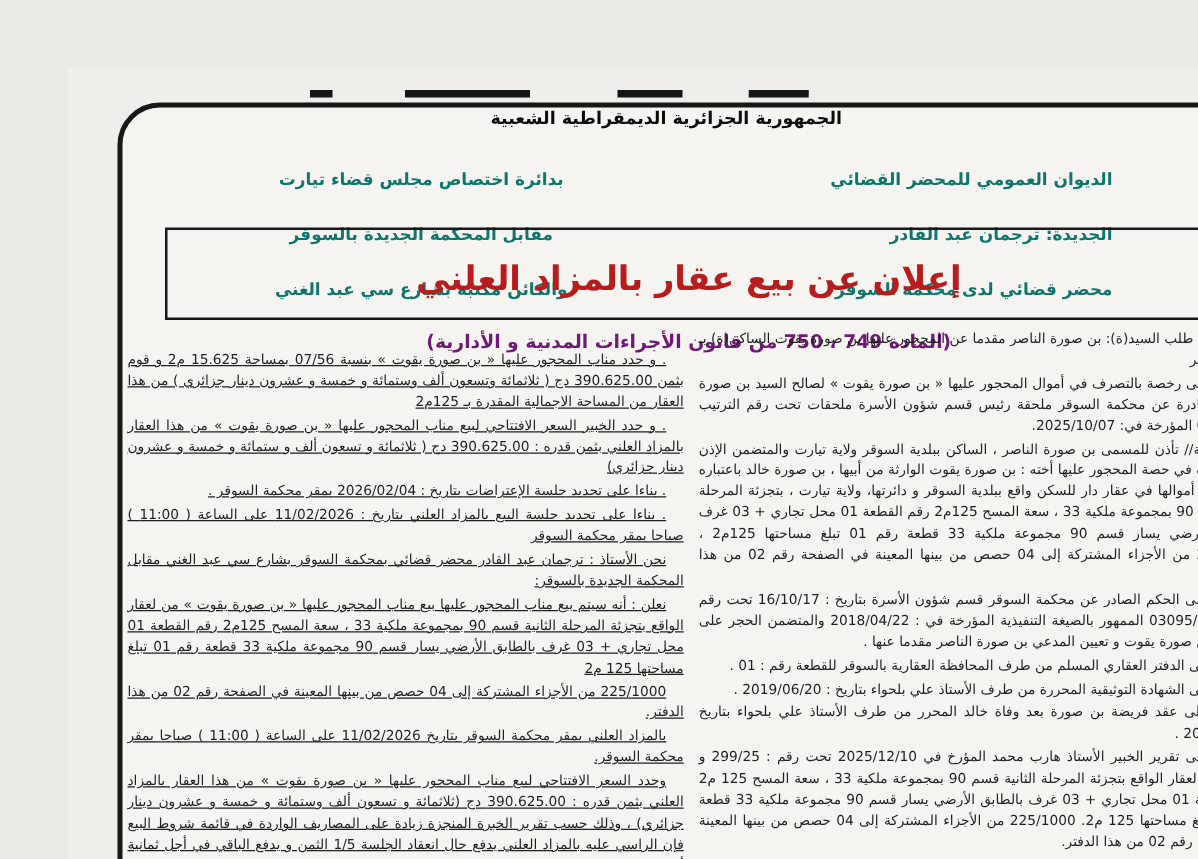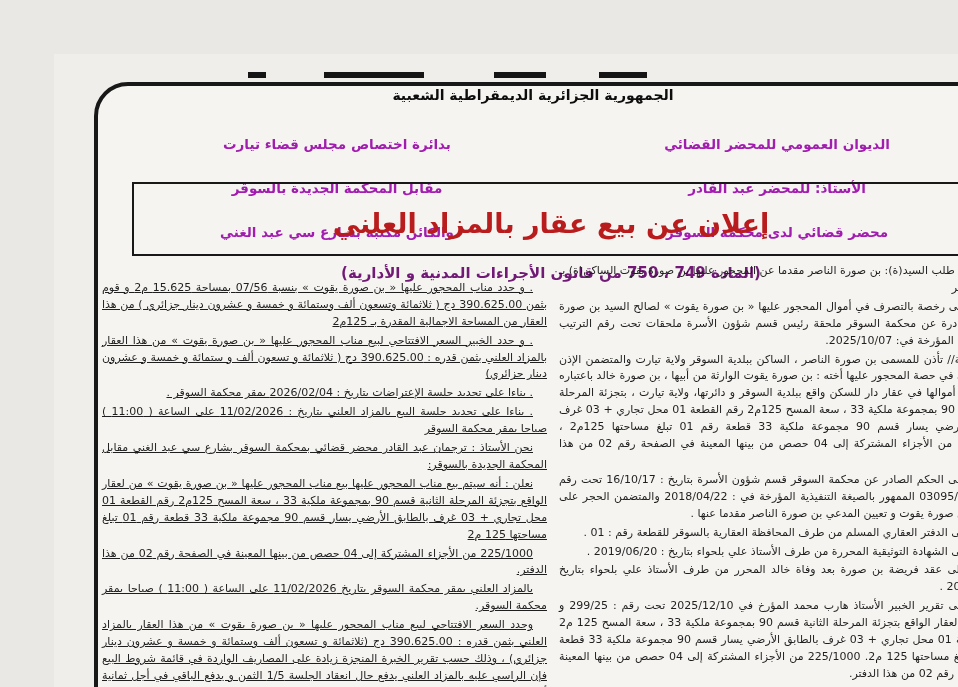--- a/index.html
+++ b/index.html
@@ -24,24 +24,24 @@
 
   .republic {
     position: absolute; top: 15px; left: 0; width: 100%;
     text-align: center; font-weight: bold; font-size: 14px;
     direction: rtl; color: #0d0d0d;
   }
 
   .hdr-block {
     position: absolute; top: 41px; width: 320px;
     text-align: center; font-weight: bold; font-size: 13.5px;
-    direction: rtl; color: #a21caf;
+    direction: rtl; color: #0f766e;
   }
   .hdr-block div { line-height: 26px; }
-  .hdr-office { left: 545px; }
+  .hdr-office { left: 516px; text-align: right; }
   .hdr-jurisdiction { left: 105px; }
 
   .title-box {
     position: absolute; left: 60px; top: 110px;
     width: 838px; height: 74px;
     border: 2px solid #181818;
     text-align: center; direction: rtl;
     padding-top: 3px;
   }
   .title-main { font-size: 27px; font-weight: bold; line-height: 38px; color: #b91c1c; }
@@ -94,21 +94,21 @@
   <div class="artifact" style="left:252px; width:100px;"></div>
   <div class="artifact" style="left:422px; width:52px;"></div>
   <div class="artifact" style="left:527px; width:48px;"></div>
 
   <div class="main-box"></div>
 
   <div class="republic">الجمهورية الجزائرية الديمقراطية الشعبية</div>
 
   <div class="hdr-block hdr-office">
       <div>الديوان العمومي للمحضر القضائي</div>
-      <div>الأستاذ: للمحضر عبد القادر</div>
+      <div>الجديدة: ترجمان عبد القادر</div>
       <div>محضر قضائي لدى محكمة السوقر</div>
     </div>
 
   <div class="hdr-block hdr-jurisdiction">
       <div>بدائرة اختصاص مجلس قضاء تيارت</div>
       <div>مقابل المحكمة الجديدة بالسوقر</div>
       <div>والكائن مكتبه بشارع سي عبد الغني</div>
     </div>
 
   <div class="title-box">

